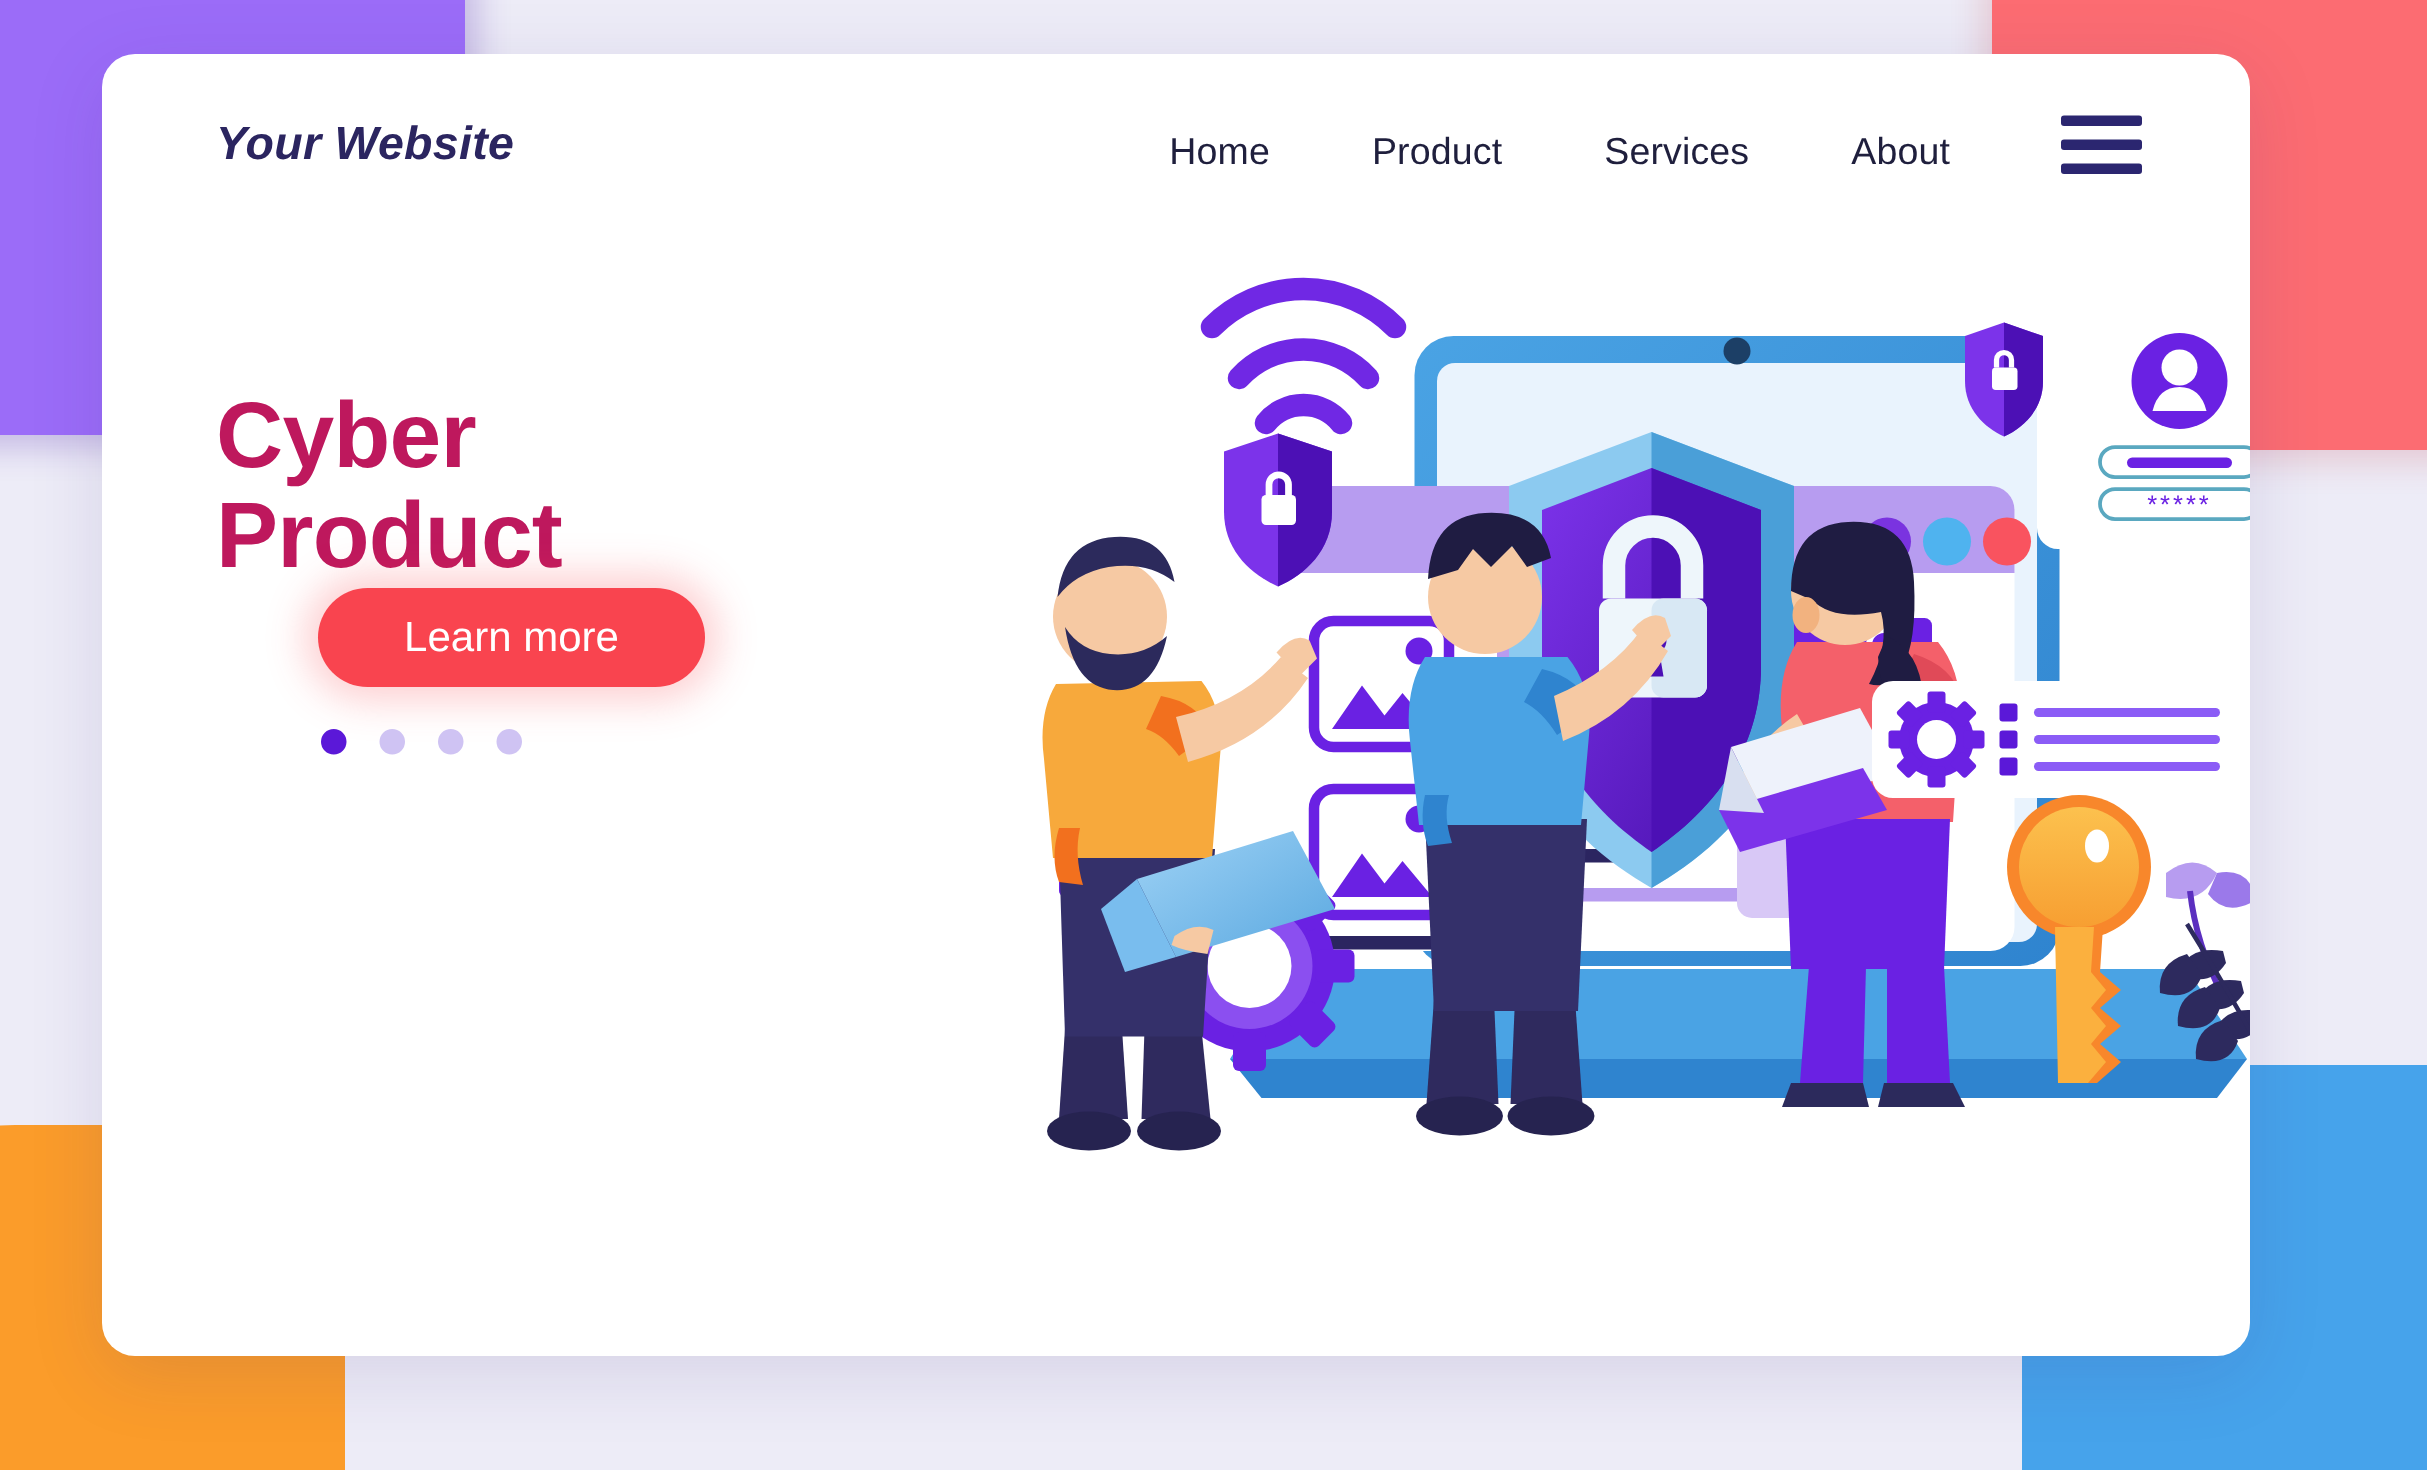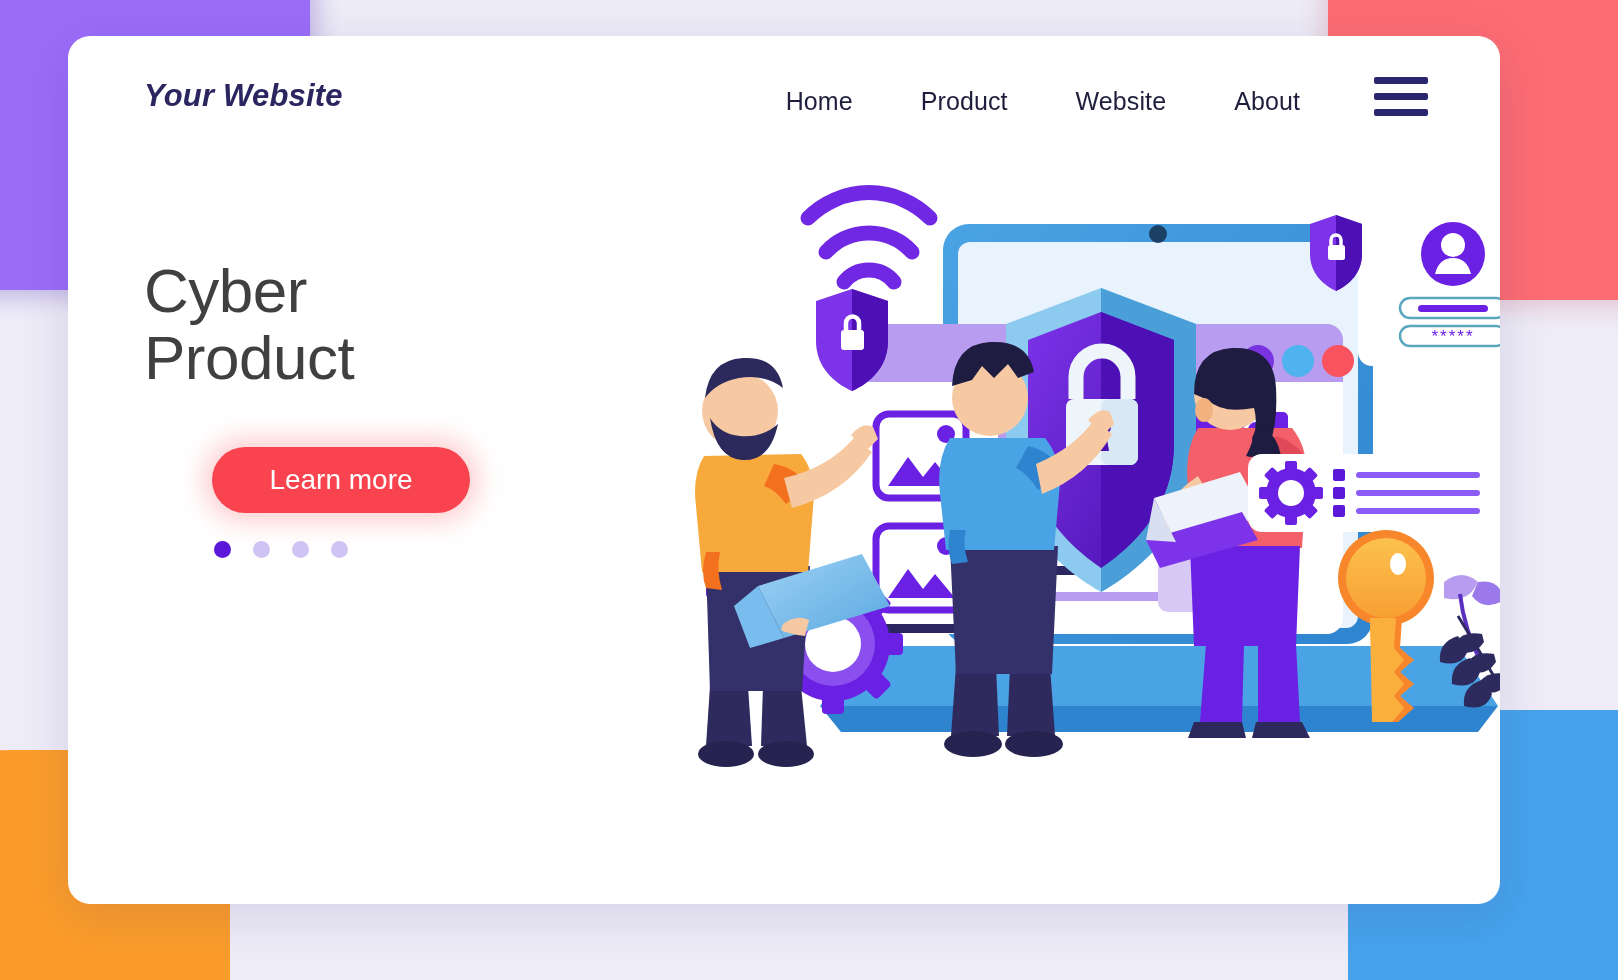--- a/index.html
+++ b/index.html
@@ -57,29 +57,29 @@
     font-size:25px; color:#1f1f3d; padding:0 34px; cursor:pointer;
     white-space:nowrap; letter-spacing:.1px;
   }
   #hamburger{ margin-left:40px; width:54px; cursor:pointer;
     display:flex; flex-direction:column; gap:9px; }
   #hamburger span{ display:block; height:7px; background:#2b2670; border-radius:2px; }
 
   
   #hero{ position:absolute; left:76px; top:222px; width:520px; }
   #headline{
-    font-size:62px; font-weight:normal; line-height:1.08;
-    color:#404040; letter-spacing:-.5px;
+    font-size:62px; font-weight:bold; line-height:1.08;
+    color:#be185d; letter-spacing:-.5px;
   }
   #subtext{
     margin-top:28px; font-size:17.5px; line-height:1.52;
     color:#4f4f57; width:455px;
   }
   #cta{
-    margin-top:55px; margin-left:68px;
+    margin-left:68px;
     width:258px; height:66px; border:none; border-radius:34px;
     background:#f9444f; color:#fff; font-size:28px;
     font-family:"Liberation Sans", sans-serif; cursor:pointer;
     box-shadow:0 0 26px 9px rgba(249,68,79,.26);
   }
   #dots{ margin-top:28px; margin-left:70px; display:flex; gap:22px; align-items:center; }
   .dot{ width:17px; height:17px; border-radius:50%; background:#cfc3f3; cursor:pointer; }
   .dot.active{ background:#5b18d8; }
 
   
@@ -96,21 +96,21 @@
   <div class="blob blob-orange"></div>
   <div class="blob blob-blue"></div>
 
   <div id="card">
 
     <div id="header">
       <div id="logo">Your Website</div>
       <div id="nav">
         <div class="nav-item">Home</div>
         <div class="nav-item">Product</div>
-        <div class="nav-item">Website</div>
+        <div class="nav-item">Services</div>
         <div class="nav-item">About</div>
         <div id="hamburger">
           <span></span>
           <span></span>
           <span></span>
         </div>
       </div>
     </div>
 
     <div id="hero">

